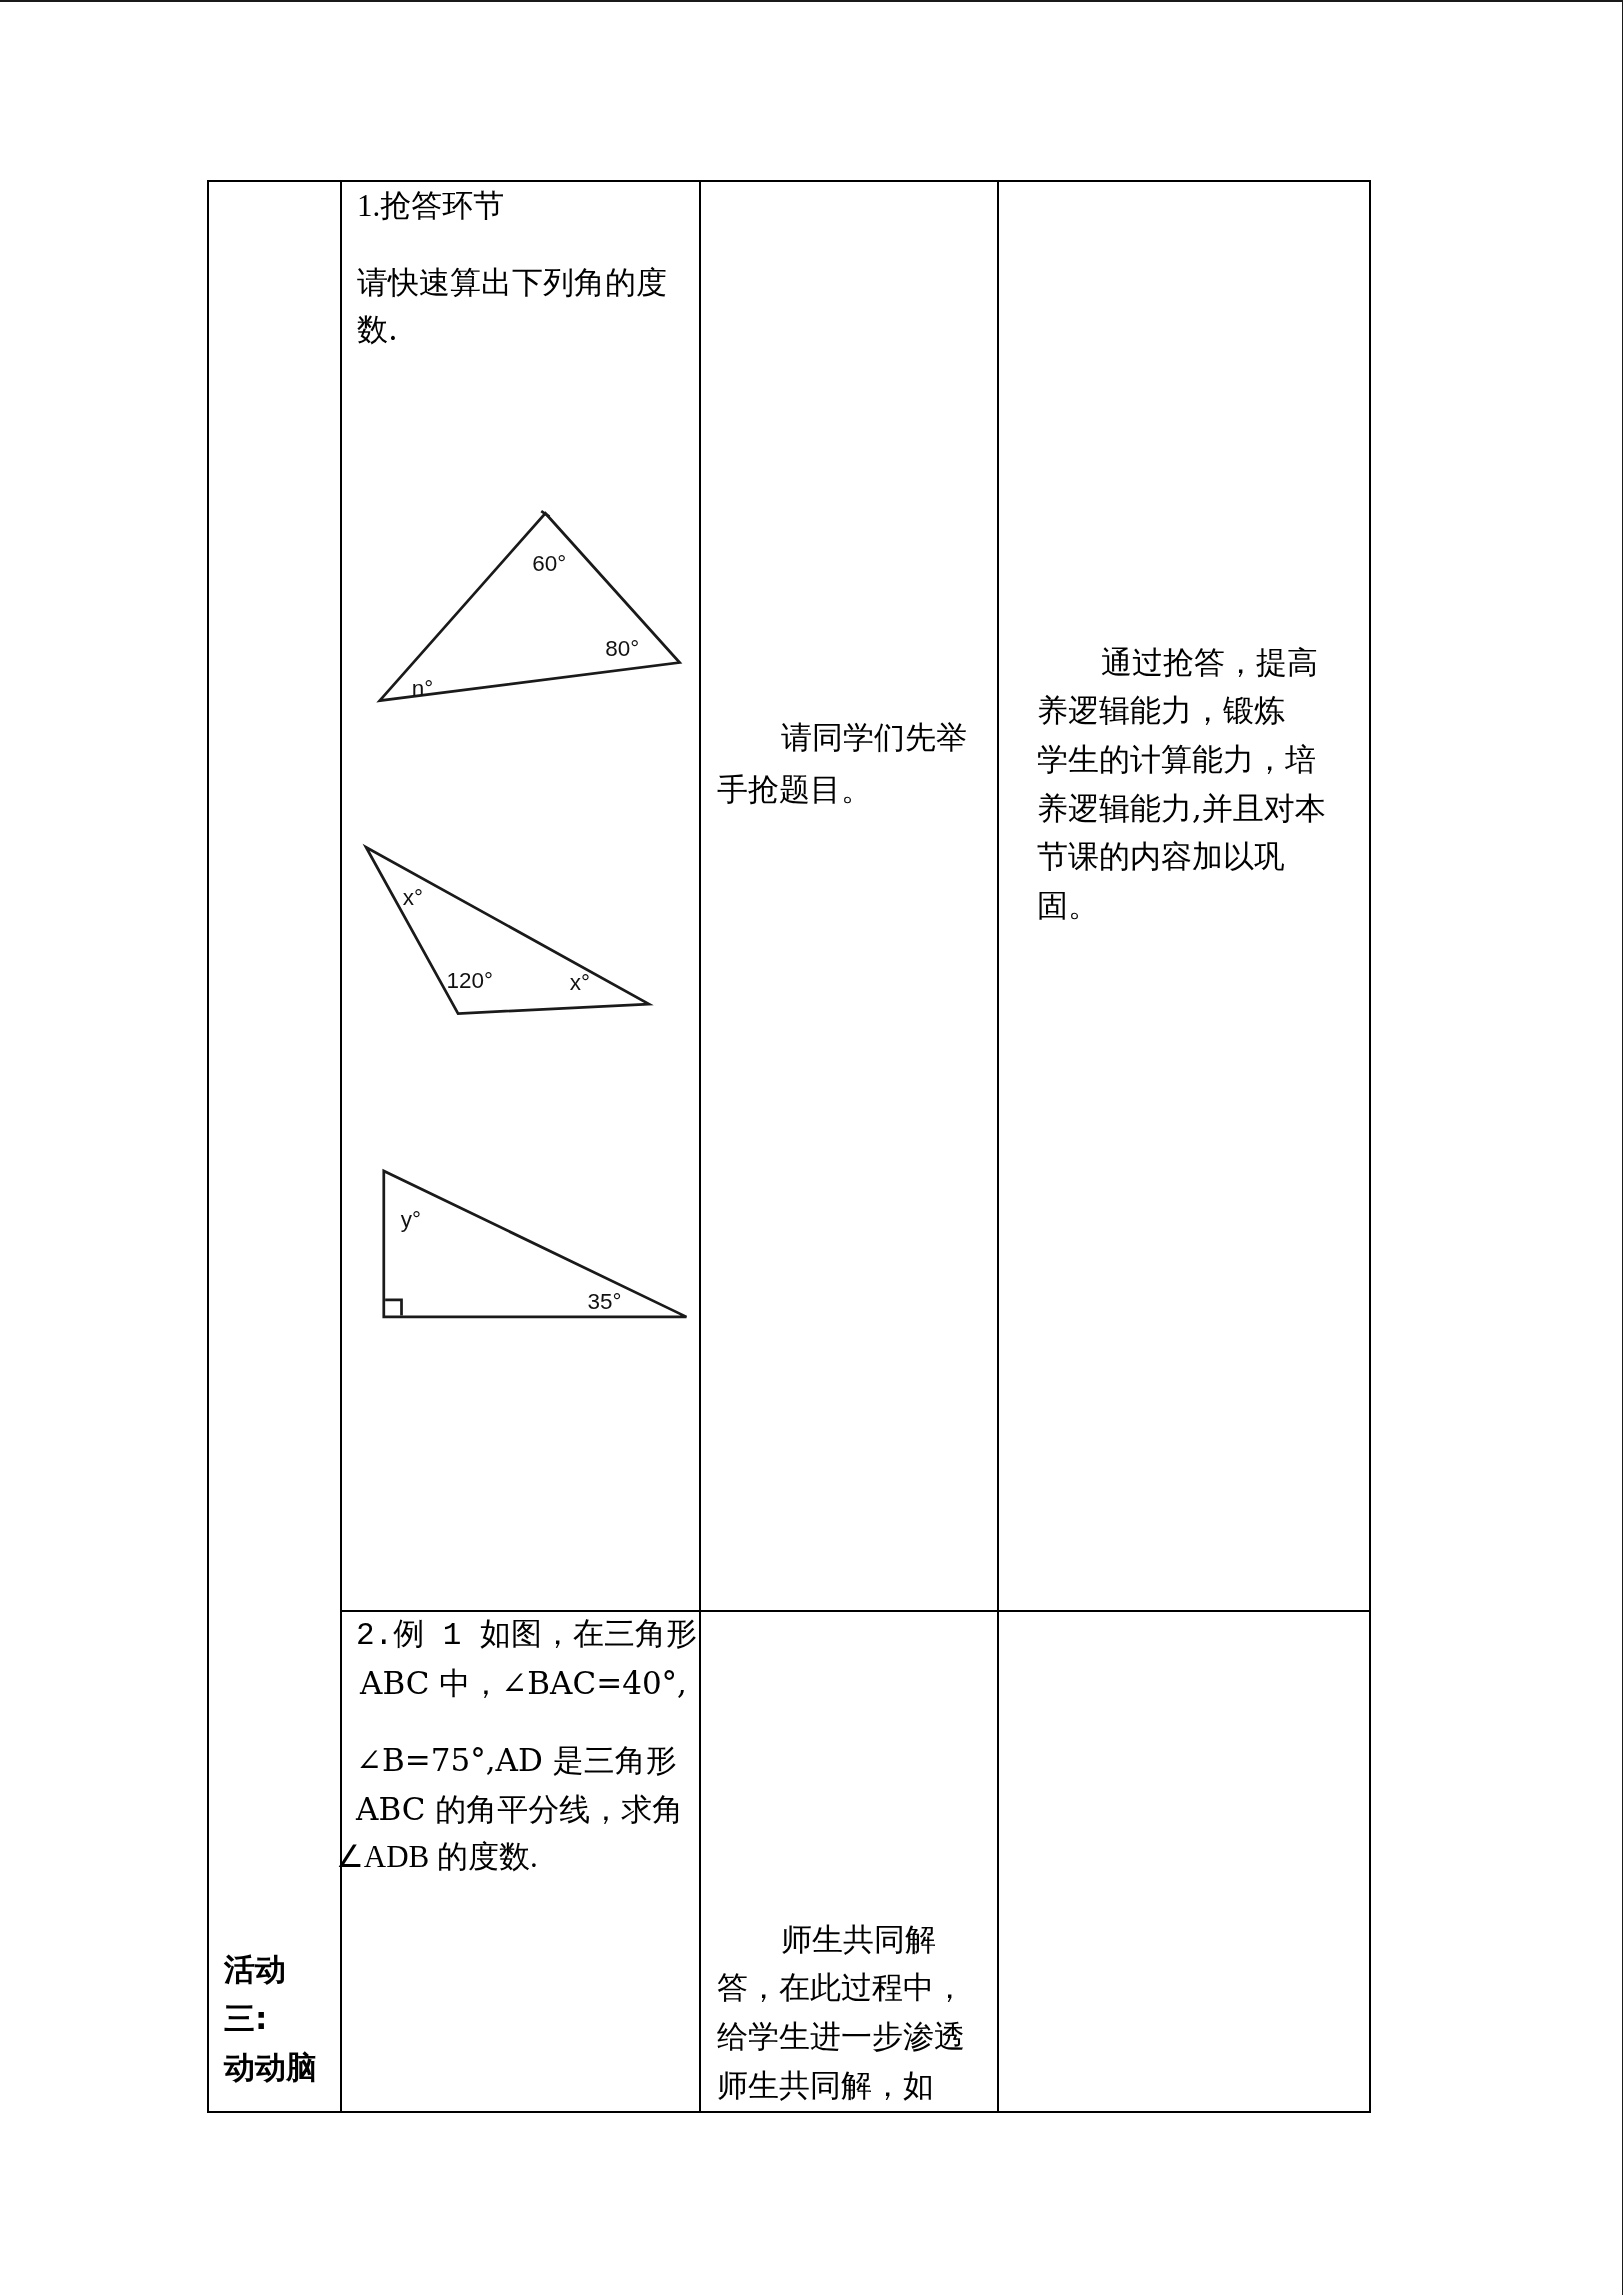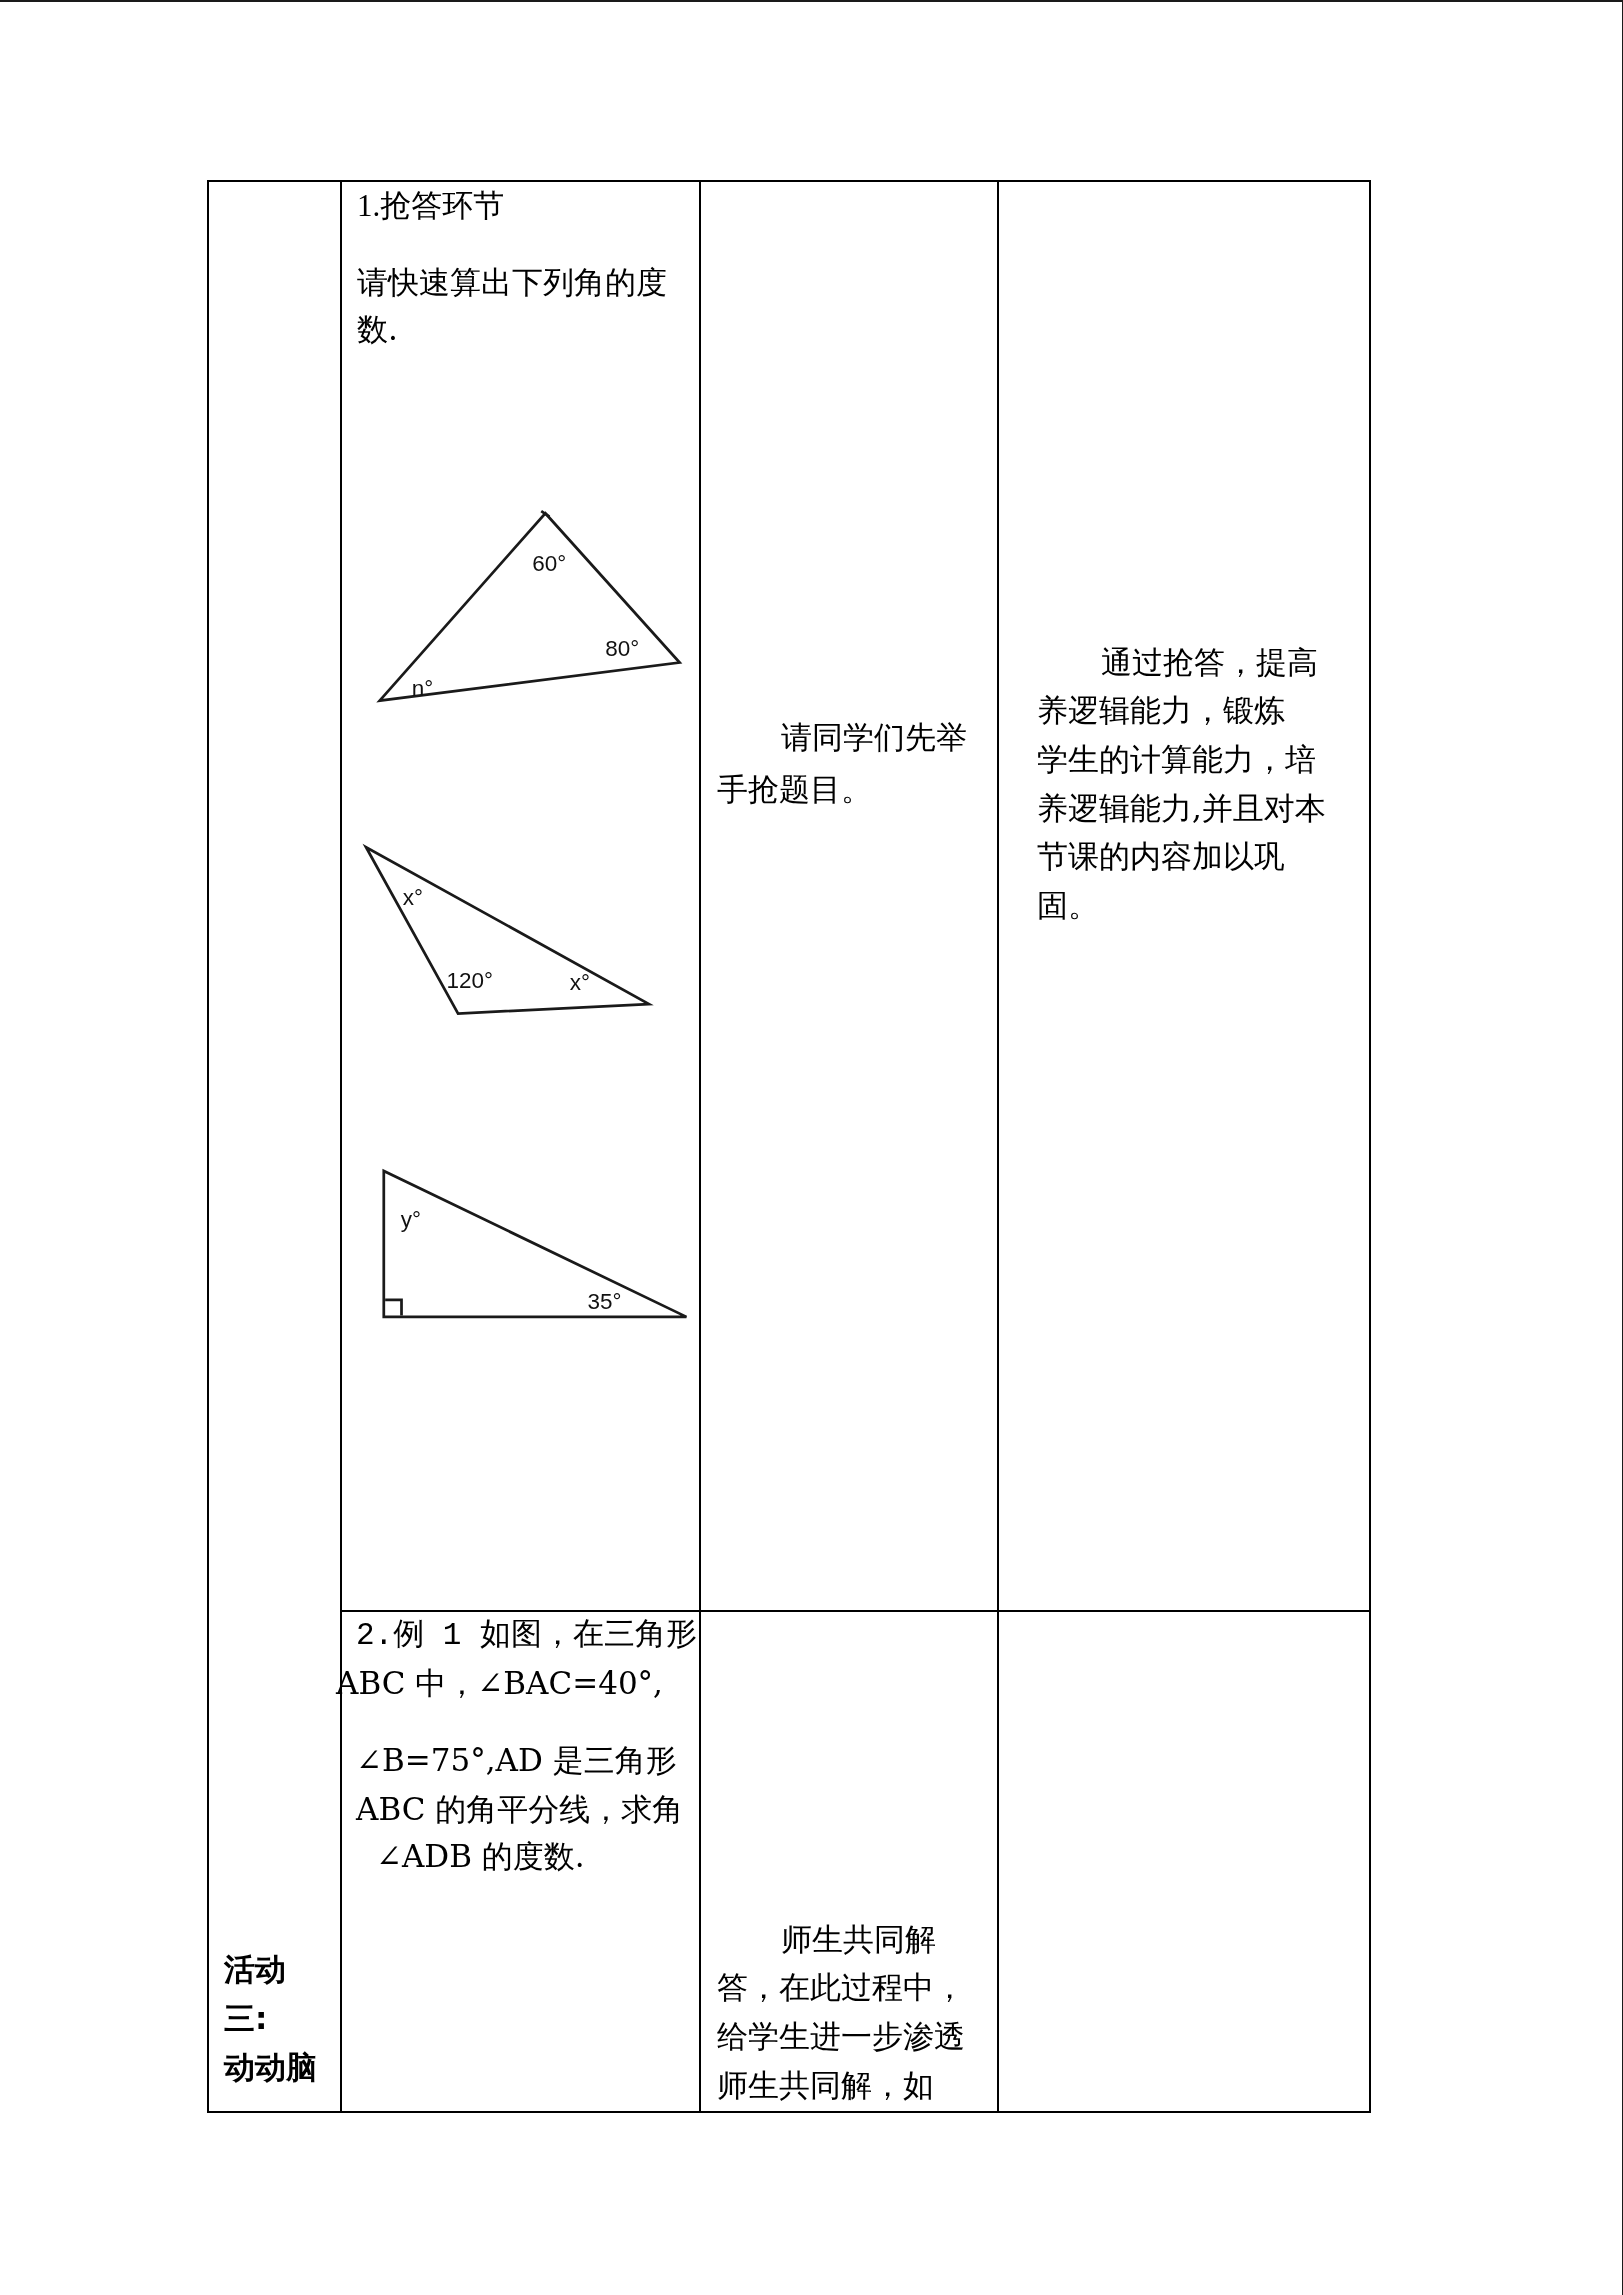--- a/index.html
+++ b/index.html
@@ -90,24 +90,24 @@
 </div>
 
 <div>
   <div class="txt bold" style="left:224px; top:1940px;">活动</div>
   <div class="txt bold" style="left:224px; top:1989px;">三:</div>
   <div class="txt bold" style="left:224px; top:2038px;">动动脑</div>
 </div>
 
 <div>
   <div class="txt" style="left:356px; top:1618px;font-family:Liberation Mono, monospace;">2.例 1 如图，在三角形</div>
-  <div class="txt" style="left:336px; top:1666px;">ABC 中，∠BAC=40°,</div>
+  <div class="txt" style="left:360px; top:1666px;">ABC 中，∠BAC=40°,</div>
   <div class="txt" style="left:356px; top:1743px;">∠B=75°,AD 是三角形</div>
   <div class="txt" style="left:356px; top:1792px;">ABC 的角平分线，求角</div>
-  <div class="txt" style="left:376px; top:1839px;">∠ADB 的度数.</div>
+  <div class="txt" style="left:336px; top:1839px;font-family:Liberation Serif, serif;">∠ADB 的度数.</div>
 </div>
 
 <div>
   <div class="txt" style="left:781px; top:1922px;">师生共同解</div>
   <div class="txt" style="left:717px; top:1970px;">答，在此过程中，</div>
   <div class="txt" style="left:717px; top:2019px;">给学生进一步渗透</div>
   <div class="txt" style="left:717px; top:2068px;">师生共同解，如</div>
 </div>
 
 <div></div>

